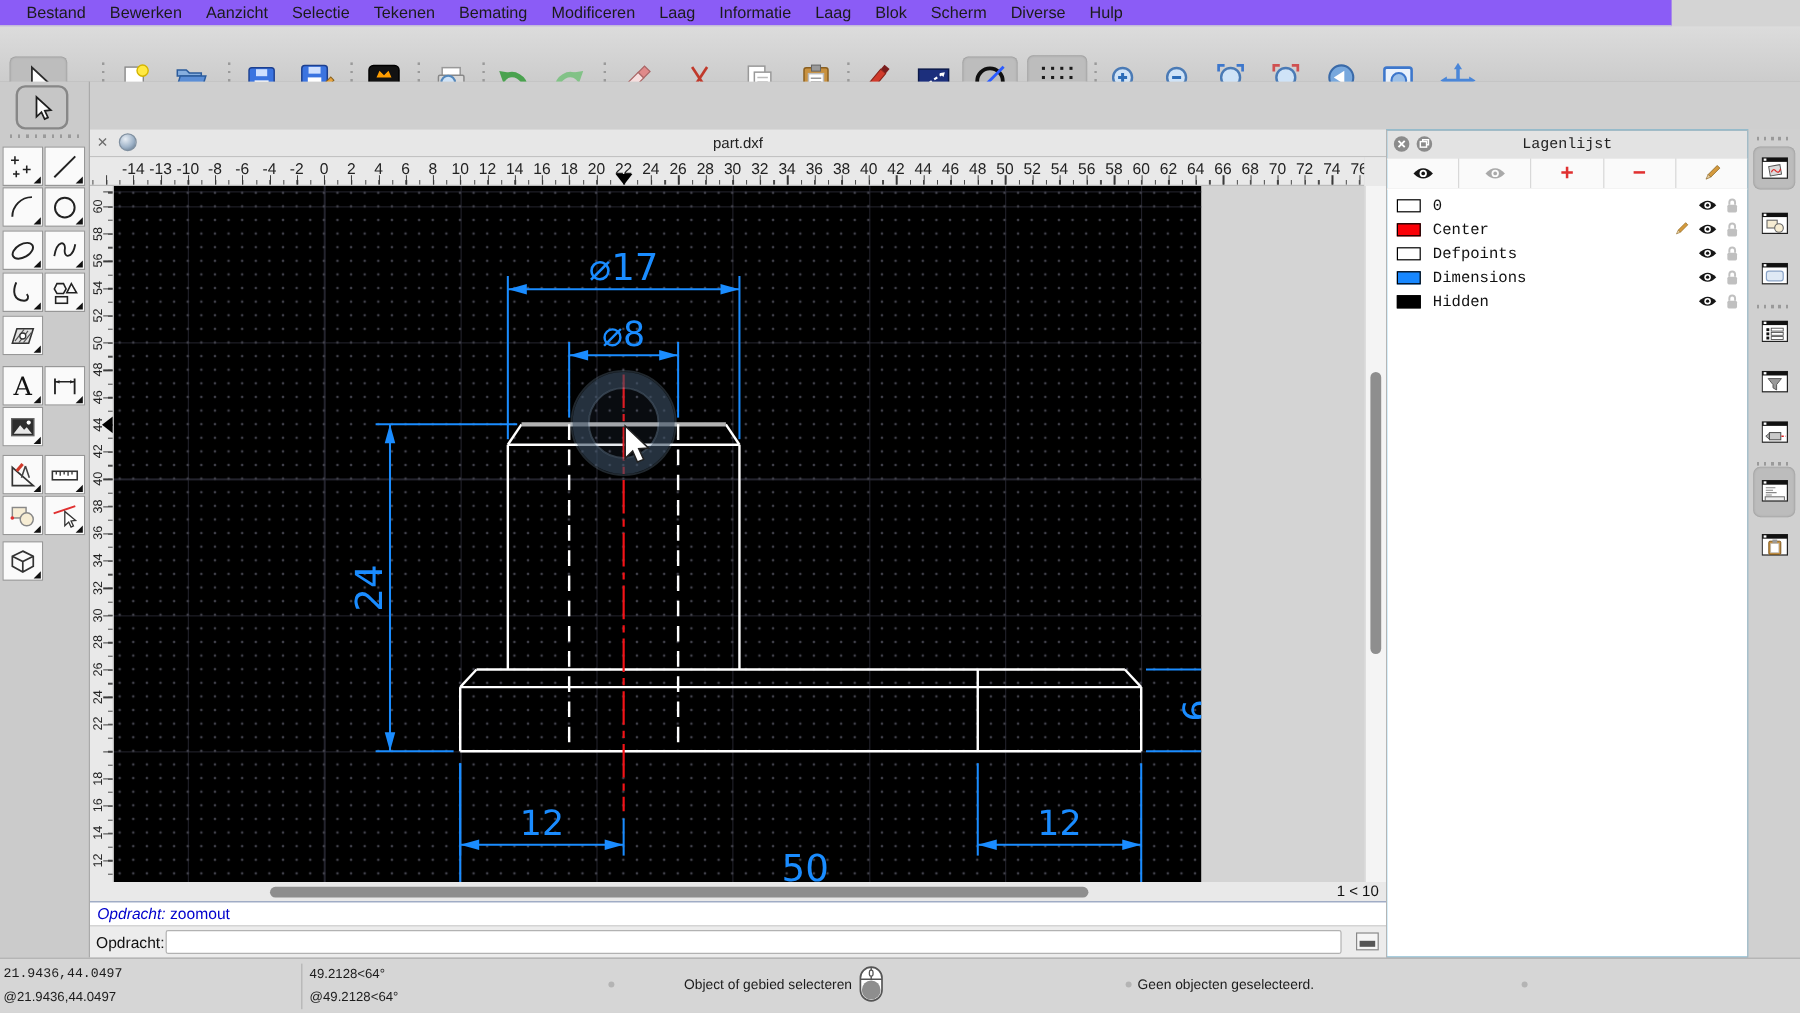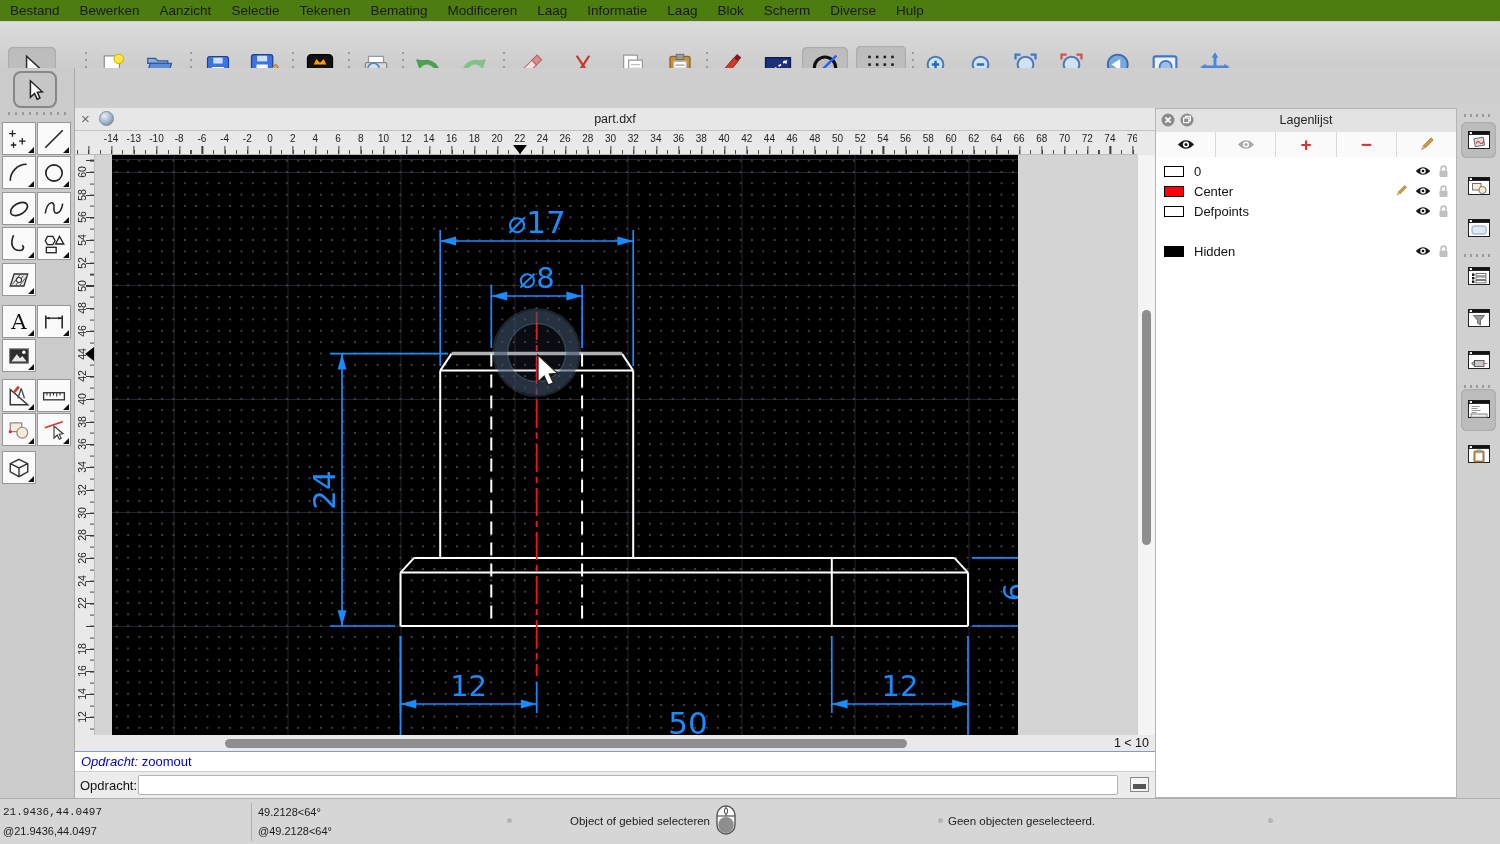--- a/index.html
+++ b/index.html
@@ -1,22 +1,22 @@
 <!DOCTYPE html>
 <html style="--c-dim: #1a8cff; --c-out: #ffffff; --c-cen: #f51317;"><head>
 <meta charset="utf-8">
 <style>
   html,body{margin:0;padding:0;}
   body{width:1500px;height:844px;position:relative;overflow:hidden;
        font-family:"Liberation Sans","DejaVu Sans",sans-serif;background:#d4d4d4;
        -webkit-font-smoothing:antialiased;}
   .abs{position:absolute;}
   
-  #menubar{left:0;top:0;width:1500px;height:22px;background:#4d7c0f;border-bottom:1px solid #d0d0d0;
-           display:flex;align-items:center;padding-left:0;box-sizing:border-box;}
+  #menubar{left:0;top:0;width:1393px;height:22px;background:#8b5cf6;border-bottom:1px solid #d0d0d0;
+           display:flex;align-items:center;padding-left:12px;box-sizing:border-box;}
   .menu-item{font-size:13.5px;color:#1b1b1b;padding:0 10px;line-height:22px;white-space:nowrap;}
   
   #toolbar{left:0;top:22px;width:1500px;height:46px;background:linear-gradient(#dcdcdc,#cccccc);
            border-bottom:1px solid #a8a8a8;}
   .tbtn{position:absolute;top:25px;width:40px;height:40px;display:flex;align-items:center;justify-content:center;}
   .tbtn.pressed{background:#bdbdbd;border-radius:5px;box-shadow:inset 0 0 2px rgba(0,0,0,.35);}
   .tsep{position:absolute;top:30px;width:2px;height:26px;
         background:repeating-linear-gradient(#9a9a9a 0 2px,transparent 2px 7px);}
   
   #leftdock{left:0;top:68px;width:75px;height:730px;background:#cbcbcb;border-right:1px solid #aaa;box-sizing:border-box;}
@@ -32,39 +32,39 @@
   #tabbar{left:75px;top:108px;width:1080px;height:23px;background:#e7e7e7;border-bottom:1px solid #c2c2c2;box-sizing:border-box;}
   #tab-close{position:absolute;left:6px;top:2px;font-size:15px;color:#6d6d6d;line-height:18px;}
   #tab-icon{position:absolute;left:24px;top:3px;width:15px;height:15px;border-radius:50%;
             background:radial-gradient(circle at 35% 30%,#e8eef5,#9fb3c8 55%,#5b6f84);border:1px solid #8090a0;box-sizing:border-box;}
   #tab-title{width:100%;text-align:center;font-size:12.5px;color:#222;line-height:22px;}
   #hruler{left:75px;top:131px;width:1062px;height:24px;background:#e9e9e9;border-bottom:1px solid #bbb;box-sizing:border-box;overflow:hidden;}
   #hruler .ticks{position:absolute;left:0;right:0;bottom:0;height:8px;
       background-image:repeating-linear-gradient(90deg,#3a3a3a 0 1px,transparent 1px 22.7px),
                        repeating-linear-gradient(90deg,#4a4a4a 0 1px,transparent 1px 11.35px);
       background-position:13.4px 0,2px 4px;background-size:auto 8px,auto 4px;background-repeat:repeat-x;}
-  .hlab{position:absolute;top:2px;transform:translateX(-50%);font-size:10px;color:#222;}
+  .hlab{position:absolute;top:2px;transform:translateX(-50%);font-size:13px;color:#222;}
   #hmarker{position:absolute;bottom:0;transform:translateX(-50%);width:0;height:0;
       border-left:7px solid transparent;border-right:7px solid transparent;border-top:9px solid #000;}
   #rulercorner{left:1137px;top:131px;width:18px;height:24px;background:#e9e9e9;}
   #vruler{left:75px;top:155px;width:20px;height:580px;background:#e9e9e9;border-right:1px solid #bbb;box-sizing:border-box;overflow:hidden;}
   #vruler .ticks{position:absolute;top:0;bottom:0;right:0;width:8px;
       background-image:repeating-linear-gradient(180deg,#3a3a3a 0 1px,transparent 1px 22.7px),
                        repeating-linear-gradient(180deg,#4a4a4a 0 1px,transparent 1px 11.35px);
       background-position:0 17px,4px 5.6px;background-size:8px auto,4px auto;background-repeat:repeat-y;}
   .vlab{position:absolute;left:1px;transform:translateY(-50%) rotate(-90deg);font-size:10.5px;color:#222;}
   #vmarker{position:absolute;right:0;transform:translateY(-50%);width:0;height:0;
       border-top:7px solid transparent;border-bottom:7px solid transparent;border-right:9px solid #000;}
   #canvas{left:95px;top:155px;width:906px;height:580px;background-color:#000;
       background-image:
         radial-gradient(#41414b 1px,transparent 1.35px),
         repeating-linear-gradient(90deg,#24242e 0 1px,transparent 1px 113.5px),
         repeating-linear-gradient(180deg,#24242e 0 1px,transparent 1px 113.5px);
       background-size:11.35px 11.35px,auto auto,auto auto;
-      background-position:10.4px 11.3px,61.5px 0,0 17px;overflow:hidden;margin-left:17px;}
+      background-position:10.4px 11.3px,61.5px 0,0 17px;overflow:hidden;}
   #canvas svg{position:absolute;left:0;top:0;}
   .st-dim{stroke:var(--c-dim);stroke-width:1.7;fill:none;}
   .ar-dim{fill:var(--c-dim);stroke:none;}
   .tx-dim{fill:var(--c-dim);font-family:"DejaVu Sans",sans-serif;font-weight:400;}
   .st-out{stroke:var(--c-out);stroke-width:2;fill:none;}
   .st-hid{stroke:var(--c-out);stroke-width:2;fill:none;stroke-dasharray:13 8;}
   .st-cen{stroke:var(--c-cen);stroke-width:1.8;fill:none;stroke-dasharray:28 5 6 5;}
   .st-hov{stroke:#b2b2b2;stroke-width:3.5;fill:none;}
   #vscroll{left:1137px;top:155px;width:18px;height:580px;background:#f4f4f4;border-left:1px solid #d0d0d0;box-sizing:border-box;}
   #vthumb{position:absolute;left:4px;top:155px;width:9px;height:235px;background:#8e8e8e;border-radius:5px;}
@@ -74,21 +74,21 @@
   #cmdhistory{left:75px;top:751px;width:1080px;height:20px;background:#fff;border-top:1px solid #8a9ab8;box-sizing:border-box;
       font-size:13px;color:#0000cc;padding:2px 0 0 6px;}
   #cmdhistory .plabel{font-style:italic;}
   #cmdinput{left:75px;top:771px;width:1080px;height:27px;background:#ececec;border-top:1px solid #cfcfcf;box-sizing:border-box;}
   #cmdinput .plabel2{position:absolute;left:5px;top:6px;font-size:13px;color:#111;}
   #cmd-field{position:absolute;left:63px;top:3px;width:980px;height:20px;background:#fff;border:1px solid #b2b2b2;border-radius:2px;
       font-size:13px;font-family:inherit;padding:0 4px;box-sizing:border-box;}
   #cmd-kbd-btn{position:absolute;left:1055px;top:5px;width:19px;height:15px;background:#f5f5f5;border:1px solid #888;box-sizing:border-box;}
   #cmd-kbd-btn::after{content:'';position:absolute;left:2px;right:2px;bottom:2px;height:5px;background:#555;}
   
-  #layerpanel{left:1155px;top:108px;width:302px;height:690px;background:#0ea5e9;border:1px solid #b5b5b5;box-sizing:border-box;}
+  #layerpanel{left:1155px;top:108px;width:302px;height:690px;background:#0ea5e9;border:1px solid #b5b5b5;box-sizing:border-box;font-family:Liberation Mono, monospace;}
   #lp-header{position:absolute;left:0;top:0;right:0;height:23px;background:#e3e3e3;border-bottom:1px solid #c5c5c5;}
   #lp-title{width:100%;text-align:center;font-size:12.5px;color:#222;line-height:22px;}
   .lp-circle{position:absolute;top:4px;width:14px;height:14px;}
   #lp-toolbar{position:absolute;left:0;top:23px;right:0;height:25px;background:#fafafa;border-bottom:1px solid #cfcfcf;display:flex;}
   .lp-tool{flex:1;border-right:1px solid #d8d8d8;display:flex;align-items:center;justify-content:center;font-weight:bold;}
   .lp-plus{color:#e03030;font-size:19px;} .lp-minus{color:#e03030;font-size:19px;}
   #lp-list{position:absolute;left:0;top:48px;right:0;bottom:0;background:#fff;}
   .lrow{position:absolute;left:0;right:0;height:20px;display:flex;align-items:center;}
   .lswatch{width:20px;height:11px;border:1px solid #000;margin-left:8px;box-sizing:border-box;}
   .lname{font-size:13px;color:#111;margin-left:10px;flex:1;}
@@ -752,20 +752,34 @@
           <svg width="16" height="12" viewBox="0 0 20 14">
             <use href="#i-eye"></use>
           </svg>
         </span>
       <span class="licon lock">
           <svg width="11" height="15" viewBox="0 0 12 16">
             <use href="#i-lock"></use>
           </svg>
         </span>
     </div>
+    <div class="lrow" style="top:64px;">
+      <div class="lswatch" style="background-color: rgb(23, 135, 255);"></div>
+      <span class="lname">Dimensions</span>
+      <span class="licon">
+          <svg width="16" height="12" viewBox="0 0 20 14">
+            <use href="#i-eye"></use>
+          </svg>
+        </span>
+      <span class="licon lock">
+          <svg width="11" height="15" viewBox="0 0 12 16">
+            <use href="#i-lock"></use>
+          </svg>
+        </span>
+    </div>
     <div class="lrow" style="top:84px;">
       <div class="lswatch" style="background-color: rgb(0, 0, 0);"></div>
       <span class="lname">Hidden</span>
       <span class="licon">
           <svg width="16" height="12" viewBox="0 0 20 14">
             <use href="#i-eye"></use>
           </svg>
         </span>
       <span class="licon lock">
           <svg width="11" height="15" viewBox="0 0 12 16">

